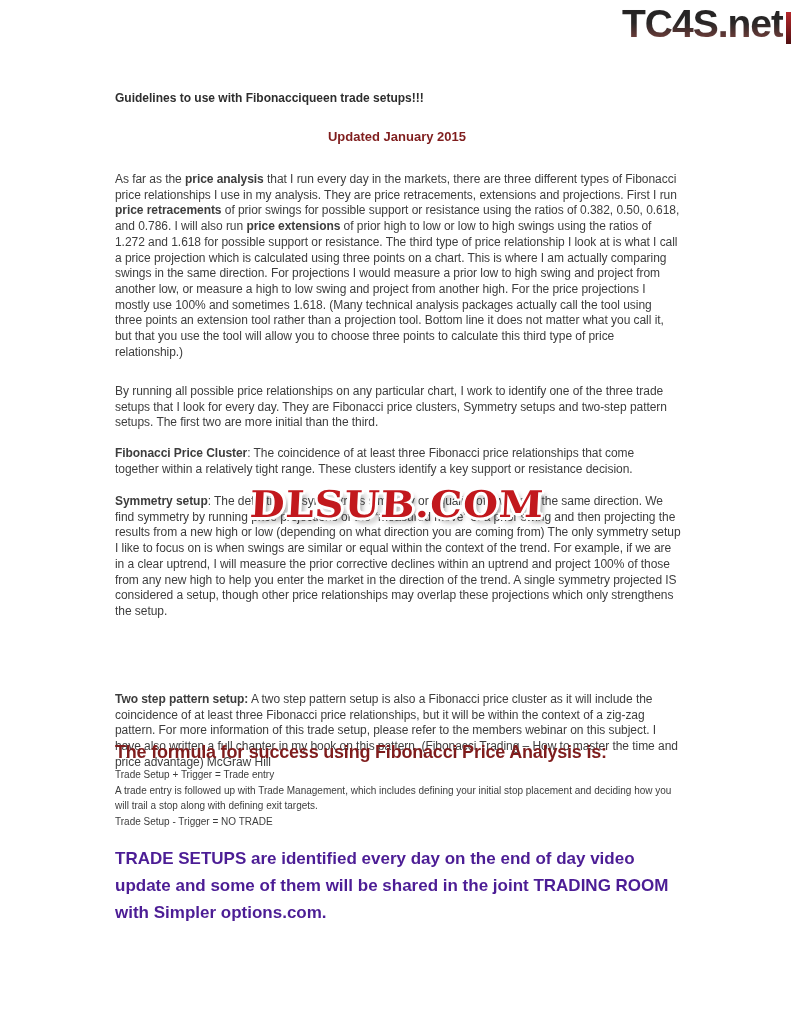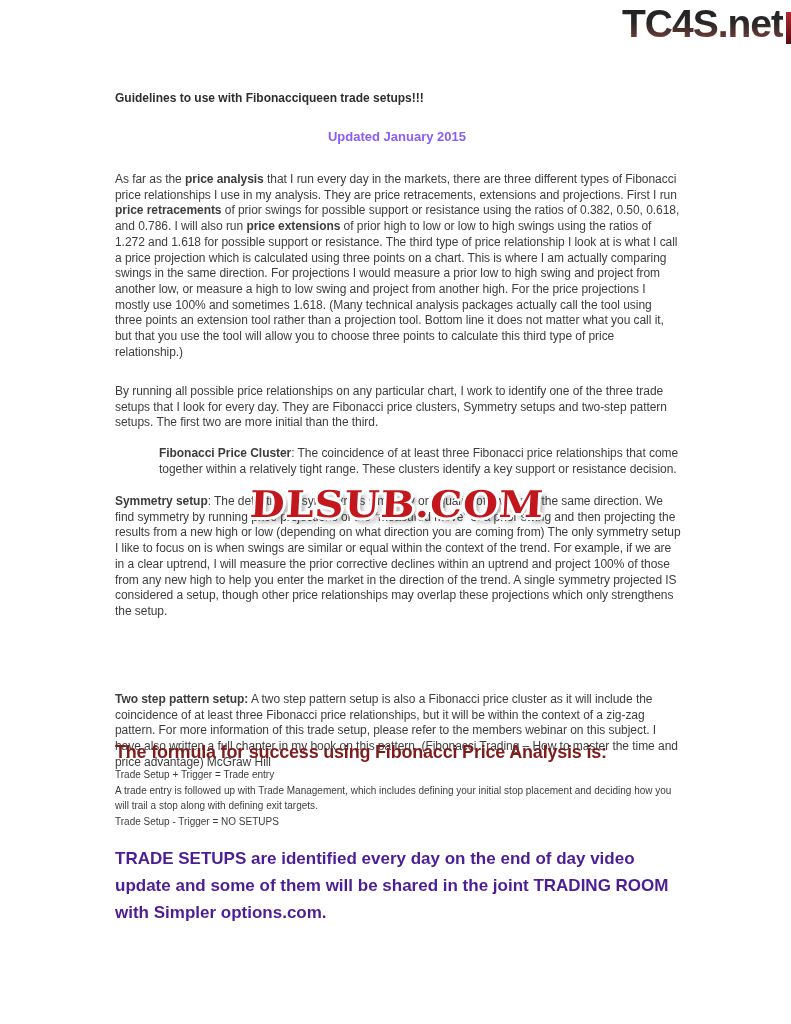--- a/index.html
+++ b/index.html
@@ -22,32 +22,32 @@
     background:linear-gradient(180deg,#b5272b 0%,#7c1a1d 60%,#4f0f11 100%);
   }
 
   
   .title {
     position:absolute; left:115px; top:91px; width:564px;
     font-size:12px; font-weight:bold; color:#2e2e2e;
   }
   .subtitle {
     position:absolute; left:115px; top:129px; width:564px;
-    text-align:center; font-size:13px; font-weight:bold; color:#8b5cf6;
+    text-align:center; font-size:13px; font-weight:bold; color:#7f1d1d;
   }
 
   
   .para {
     position:absolute; left:115px; width:566px;
     font-size:12px; line-height:15.7px; letter-spacing:-0.05px; color:#3d3d3d;
   }
   .para .b { font-weight:bold; }
   .p1 { top:172px; }
   .p2 { top:384px; }
-  .p3 { top:446px;margin-left:44px; }
+  .p3 { top:446px; }
   .p4 { top:494px; }
   .p5 { top:692px; }
 
   
   .watermark {
     position:absolute; left:250px; top:480px; width:300px;
     font-family:"DejaVu Serif", serif; font-size:40px; font-weight:bold;
     letter-spacing:1px; color:#c2181d; white-space:nowrap;
     text-shadow:
       -2px -2px 0 #ffffff, 2px -2px 0 #ffffff,
@@ -103,19 +103,19 @@
   <div class="para p3"><span class="b">Fibonacci Price Cluster</span><span>: The coincidence of at least three Fibonacci price relationships that come together within a relatively tight range. These clusters identify a key support or resistance decision.</span></div>
   <div class="para p4"><span class="b">Symmetry setup</span><span>: The definition of symmetry is similarity or equality of swings in the same direction. We find symmetry by running price projections of the “measured move” of a prior swing and then projecting the results from a new high or low (depending on what direction you are coming from) The only symmetry setup I like to focus on is when swings are similar or equal within the context of the trend. For example, if we are in a clear uptrend, I will measure the prior corrective declines within an uptrend and project 100% of those from any new high to help you enter the market in the direction of the trend. A single symmetry projected IS considered a setup, though other price relationships may overlap these projections which only strengthens the setup.</span></div>
   <div class="para p5"><span class="b">Two step pattern setup:</span><span> A two step pattern setup is also a Fibonacci price cluster as it will include the coincidence of at least three Fibonacci price relationships, but it will be within the context of a zig-zag pattern. For more information of this trade setup, please refer to the members webinar on this subject. I have also written a full chapter in my book on this pattern. (Fibonacci Trading – How to master the time and price advantage) McGraw Hill</span></div>
 
   <div class="watermark">DLSUB.COM</div>
 
   <div class="formula-heading">The formula for success using Fibonacci Price Analysis is:</div>
   <div class="formula-lines">
     <div>Trade Setup + Trigger = Trade entry</div>
     <div>A trade entry is followed up with Trade Management, which includes defining your initial stop placement and deciding how you will trail a stop along with defining exit targets.</div>
-    <div>Trade Setup - Trigger = NO SETUPS</div>
+    <div>Trade Setup - Trigger = NO TRADE</div>
   </div>
 
   <div class="callout">TRADE SETUPS are identified every day on the end of day video update and some of them will be shared in the joint TRADING ROOM with Simpler options.com.</div>
 
 
 </div>
 
 </body></html>

